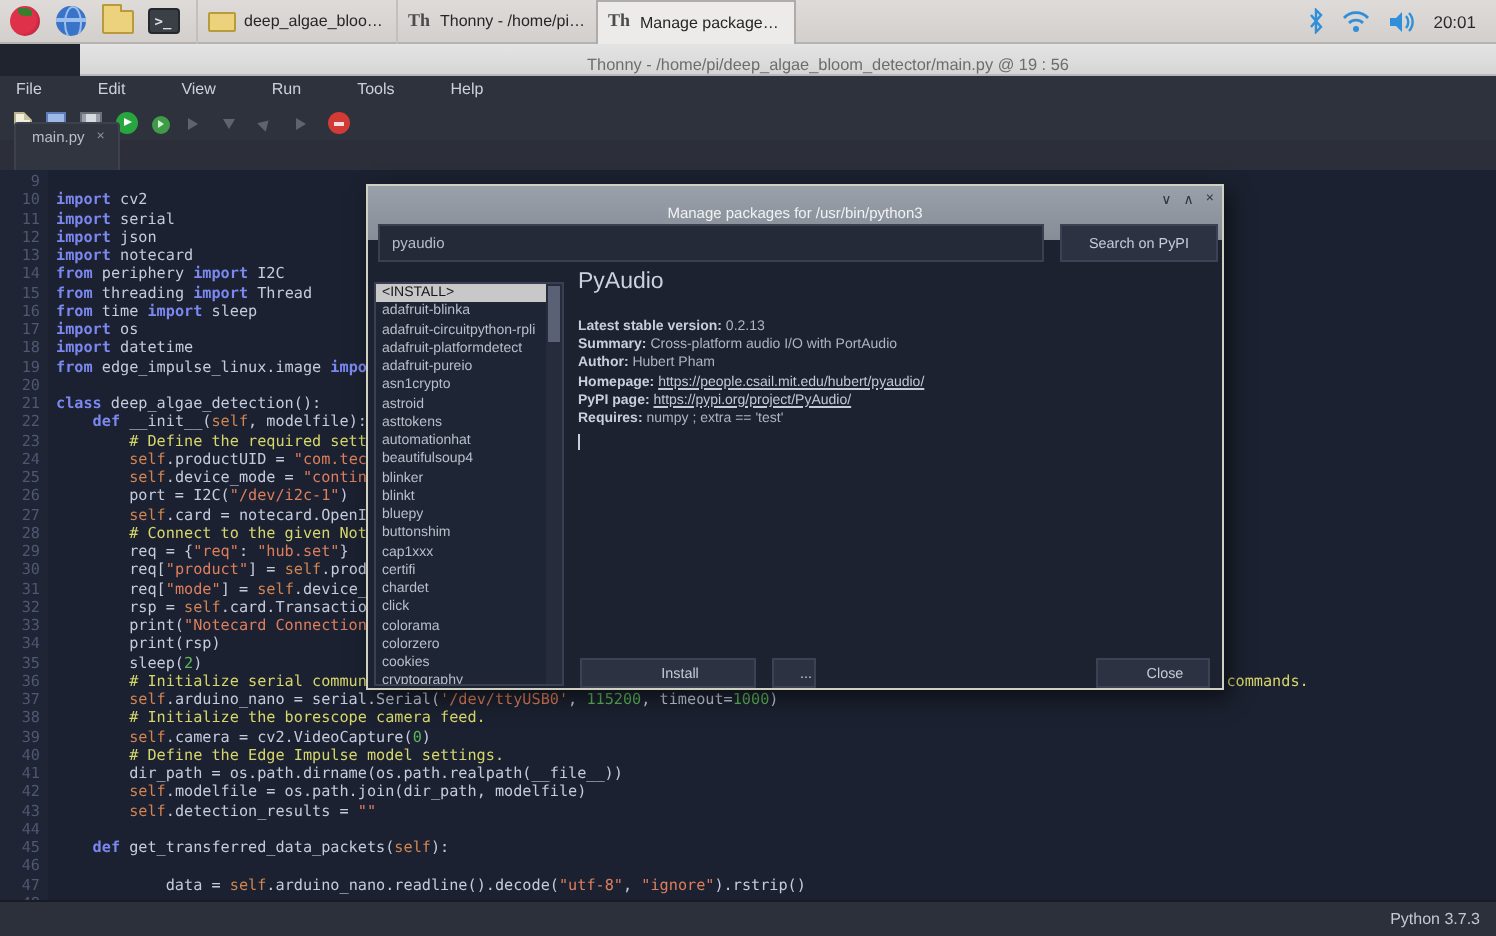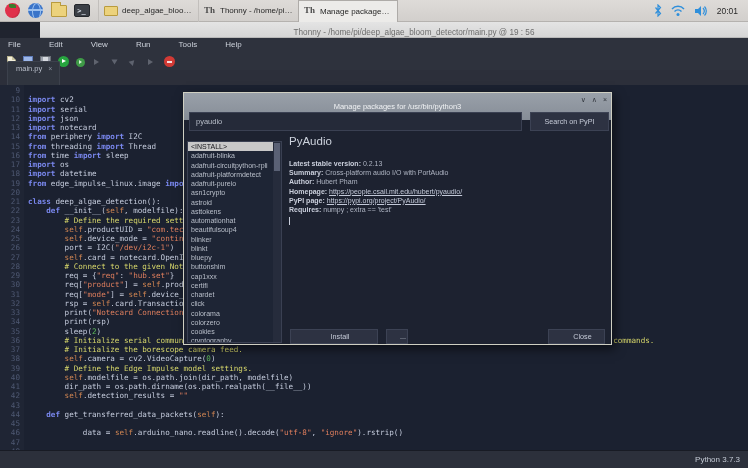--- a/index.html
+++ b/index.html
@@ -269,25 +269,26 @@
           <div class="cl"><span class="tok-d">        </span><span class="tok-se">self</span><span class="tok-d">.card = notecard.OpenI2C(port, 0, 0)</span></div>
           <div class="cl"><span class="tok-d">        </span><span class="tok-c"># Connect to the given Notehub.io project.</span></div>
           <div class="cl"><span class="tok-d">        req = {</span><span class="tok-s">"req"</span><span class="tok-d">: </span><span class="tok-s">"hub.set"</span><span class="tok-d">}</span></div>
           <div class="cl"><span class="tok-d">        req[</span><span class="tok-s">"product"</span><span class="tok-d">] = </span><span class="tok-se">self</span><span class="tok-d">.productUID</span></div>
           <div class="cl"><span class="tok-d">        req[</span><span class="tok-s">"mode"</span><span class="tok-d">] = </span><span class="tok-se">self</span><span class="tok-d">.device_mode</span></div>
           <div class="cl"><span class="tok-d">        rsp = </span><span class="tok-se">self</span><span class="tok-d">.card.Transaction(req)</span></div>
           <div class="cl"><span class="tok-d">        print(</span><span class="tok-s">"Notecard Connection Status:"</span><span class="tok-d">)</span></div>
           <div class="cl"><span class="tok-d">        print(rsp)</span></div>
           <div class="cl"><span class="tok-d">        sleep(</span><span class="tok-n">2</span><span class="tok-d">)</span></div>
           <div class="cl"><span class="tok-d">        </span><span class="tok-c"># Initialize serial communication with the Arduino Nano in order to obtain the transferred sensor measurements and user commands.</span></div>
+          <div class="cl"><span class="tok-d">        </span><span class="tok-se">self</span><span class="tok-d">.arduino_nano = serial.Serial(</span><span class="tok-s">'/dev/ttyUSB0'</span><span class="tok-d">, </span><span class="tok-n">115200</span><span class="tok-d">, timeout=</span><span class="tok-n">1000</span><span class="tok-d">)</span></div>
           <div class="cl"><span class="tok-d">        </span><span class="tok-c"># Initialize the borescope camera feed.</span></div>
           <div class="cl"><span class="tok-d">        </span><span class="tok-se">self</span><span class="tok-d">.camera = cv2.VideoCapture(</span><span class="tok-n">0</span><span class="tok-d">)</span></div>
           <div class="cl"><span class="tok-d">        </span><span class="tok-c"># Define the Edge Impulse model settings.</span></div>
+          <div class="cl"><span class="tok-d">        dir_path = os.path.dirname(os.path.realpath(__file__))</span></div>
           <div class="cl"><span class="tok-d">        </span><span class="tok-se">self</span><span class="tok-d">.modelfile = os.path.join(dir_path, modelfile)</span></div>
-          <div class="cl"><span class="tok-d">        dir_path = os.path.dirname(os.path.realpath(__file__))</span></div>
           <div class="cl"><span class="tok-d">        </span><span class="tok-se">self</span><span class="tok-d">.detection_results = </span><span class="tok-s">""</span></div>
           <div class="cl"></div>
           <div class="cl"><span class="tok-d">    </span><span class="tok-k">def</span><span class="tok-d"> get_transferred_data_packets(</span><span class="tok-se">self</span><span class="tok-d">):</span></div>
           <div class="cl"><span class="tok-d">        </span></div>
           <div class="cl"><span class="tok-d">            data = </span><span class="tok-se">self</span><span class="tok-d">.arduino_nano.readline().decode(</span><span class="tok-s">"utf-8"</span><span class="tok-d">, </span><span class="tok-s">"ignore"</span><span class="tok-d">).rstrip()</span></div>
         </div>
     </div>
     <div class="statusbar">
       <span>Python 3.7.3</span>
     </div>

